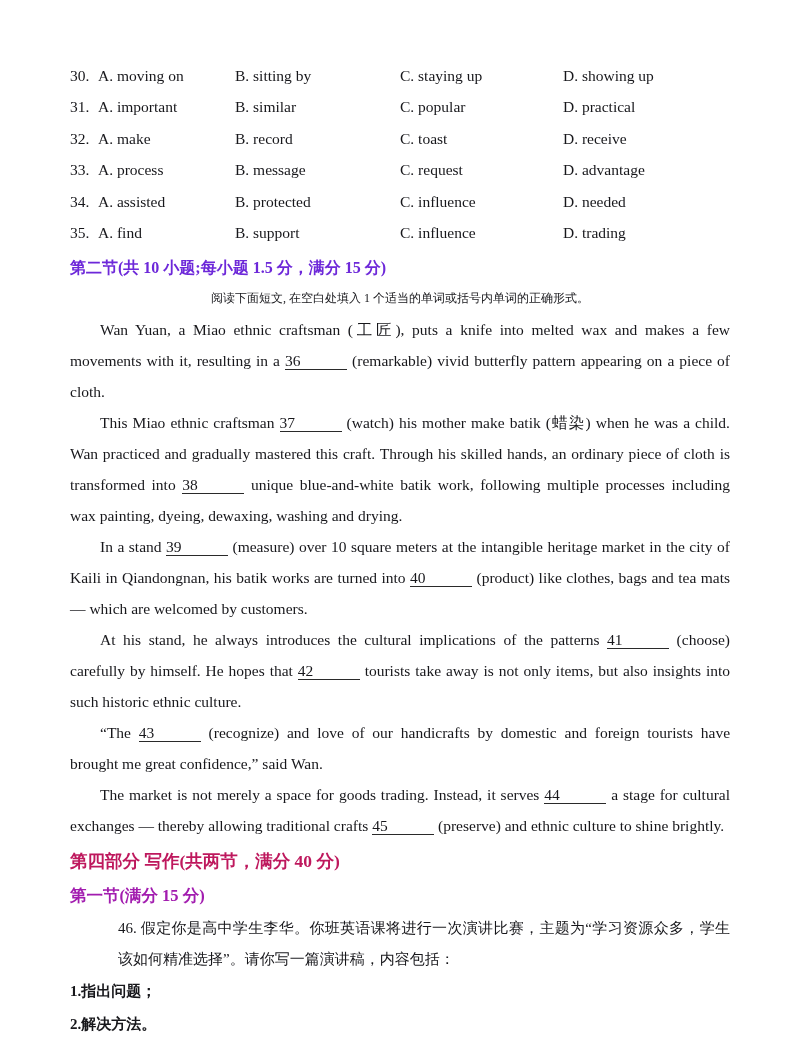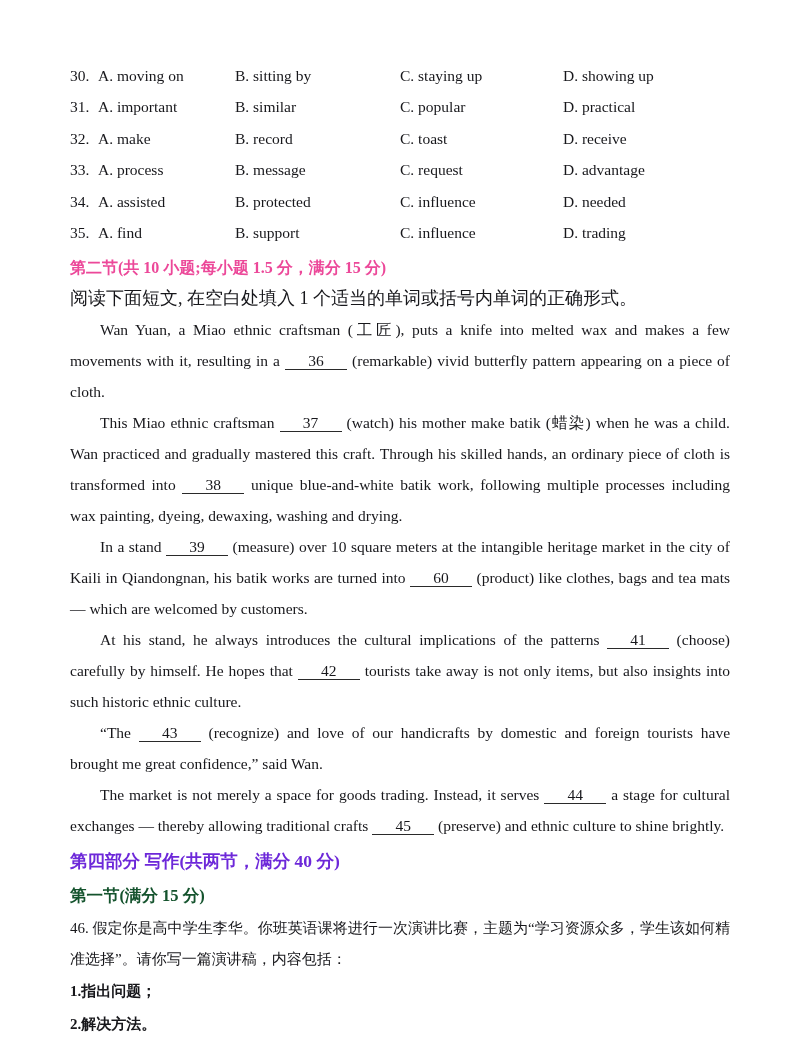--- a/index.html
+++ b/index.html
@@ -17,43 +17,43 @@
     display:grid;
     grid-template-columns:165px 165px 163px 1fr;
     height:31.5px;
     align-items:center;
     font-size:15.5px;
     white-space:nowrap;
   }
   .qnum { display:inline-block; min-width:28px; }
 
   
-  .sec2-heading { font-size:16px; font-weight:bold; line-height:31px; margin-top:3px; color:#ec4899; }
-  .instruction  { font-size:18px; line-height:31px; }
+  .sec2-heading { font-size:16px; font-weight:bold; line-height:31px; margin-top:3px; color:#6d28d9; }
+  .instruction  { font-size:12px; line-height:31px;text-align:center; }
 
   
   .para {
     font-size:15.5px;
     line-height:31px;
     text-align:justify;
     text-indent:30px;
   }
   .blank {
     display:inline-block;
     min-width:62px;
-    text-align:center;
+    text-align:left;
     text-indent:0;
     border-bottom:1px solid #2a2a2a;
     line-height:17px;
   }
 
   
-  .sec4-heading { font-size:17.5px; font-weight:bold; line-height:35px; margin-top:3px; color:#6d28d9; }
-  .sec4-sub     { font-size:16.5px; font-weight:bold; line-height:34px; color:#14532d; }
-  .task  { font-size:15px; line-height:31px; text-align:justify; }
+  .sec4-heading { font-size:17.5px; font-weight:bold; line-height:35px; margin-top:3px; color:#be185d; }
+  .sec4-sub     { font-size:16.5px; font-weight:bold; line-height:34px; color:#a21caf; }
+  .task  { font-size:15px; line-height:31px; text-align:justify;margin-left:48px; }
   .point { font-size:15px; line-height:33px;font-weight:bold; }
   .note  { font-size:15px; line-height:33px; }
 </style>
 </head>
 <body>
 
 <div class="page">
 
   <div class="mcq">
       <div class="mcq-row">
@@ -93,21 +93,21 @@
         <div>D. trading</div>
       </div>
     </div>
 
   <h2 class="sec2-heading">第二节(共 10 小题;每小题 1.5 分，满分 15 分)</h2>
   <p class="instruction">阅读下面短文, 在空白处填入 1 个适当的单词或括号内单词的正确形式。</p>
 
   <div>
       <p class="para"><span>Wan Yuan, a Miao ethnic craftsman (工匠), puts a knife into melted wax and makes a few movements with it, resulting in a </span><span class="blank">36</span><span> (remarkable) vivid butterfly pattern appearing on a piece of cloth.</span></p>
       <p class="para"><span>This Miao ethnic craftsman </span><span class="blank">37</span><span> (watch) his mother make batik (蜡染) when he was a child. Wan practiced and gradually mastered this craft. Through his skilled hands, an ordinary piece of cloth is transformed into </span><span class="blank">38</span><span> unique blue-and-white batik work, following multiple processes including wax painting, dyeing, dewaxing, washing and drying.</span></p>
-      <p class="para"><span>In a stand </span><span class="blank">39</span><span> (measure) over 10 square meters at the intangible heritage market in the city of Kaili in Qiandongnan, his batik works are turned into </span><span class="blank">60</span><span> (product) like clothes, bags and tea mats — which are welcomed by customers.</span></p>
+      <p class="para"><span>In a stand </span><span class="blank">39</span><span> (measure) over 10 square meters at the intangible heritage market in the city of Kaili in Qiandongnan, his batik works are turned into </span><span class="blank">40</span><span> (product) like clothes, bags and tea mats — which are welcomed by customers.</span></p>
       <p class="para"><span>At his stand, he always introduces the cultural implications of the patterns </span><span class="blank">41</span><span> (choose) carefully by himself. He hopes that </span><span class="blank">42</span><span> tourists take away is not only items, but also insights into such historic ethnic culture.</span></p>
       <p class="para"><span>“The </span><span class="blank">43</span><span> (recognize) and love of our handicrafts by domestic and foreign tourists have brought me great confidence,” said Wan.</span></p>
       <p class="para"><span>The market is not merely a space for goods trading. Instead, it serves </span><span class="blank">44</span><span> a stage for cultural exchanges — thereby allowing traditional crafts </span><span class="blank">45</span><span> (preserve) and ethnic culture to shine brightly.</span></p>
     </div>
 
   <h1 class="sec4-heading">第四部分 写作(共两节，满分 40 分)</h1>
   <h2 class="sec4-sub">第一节(满分 15 分)</h2>
 
   <p class="task">46. 假定你是高中学生李华。你班英语课将进行一次演讲比赛，主题为“学习资源众多，学生该如何精准选择”。请你写一篇演讲稿，内容包括：</p>
 

